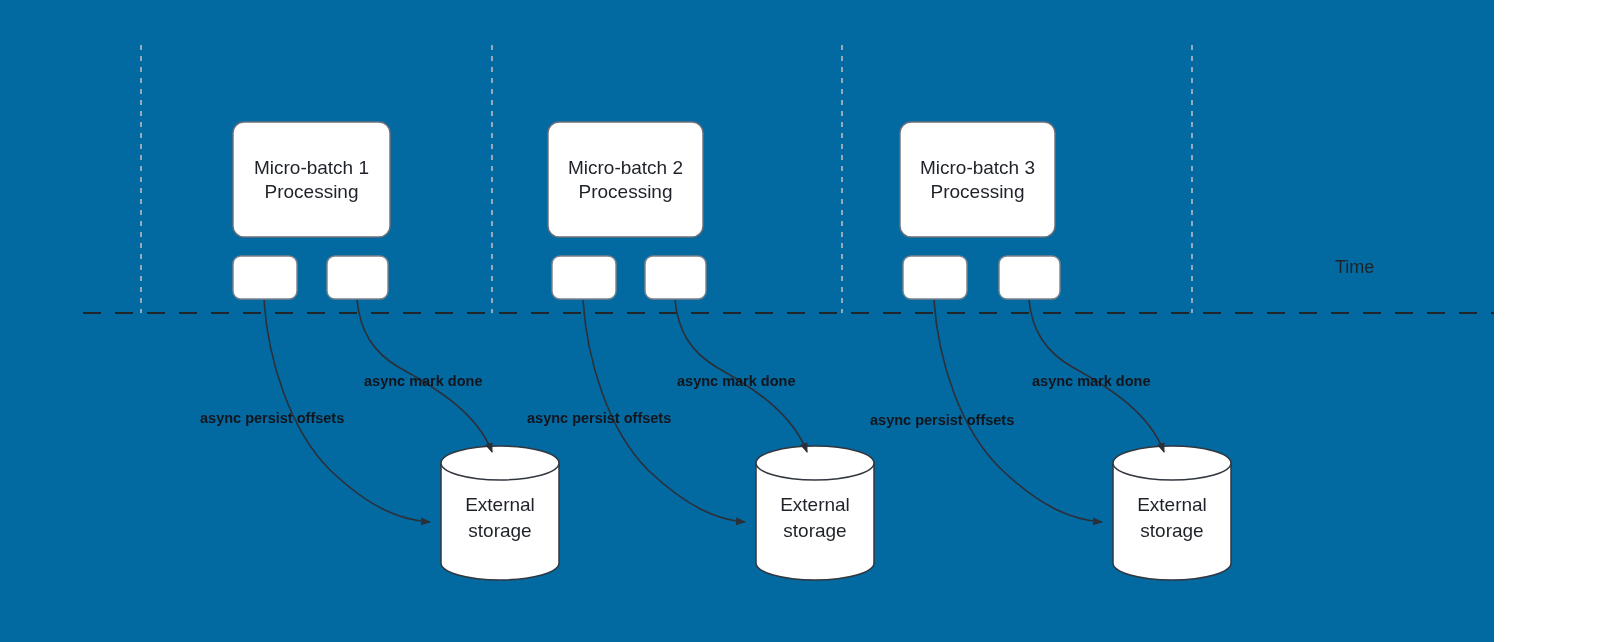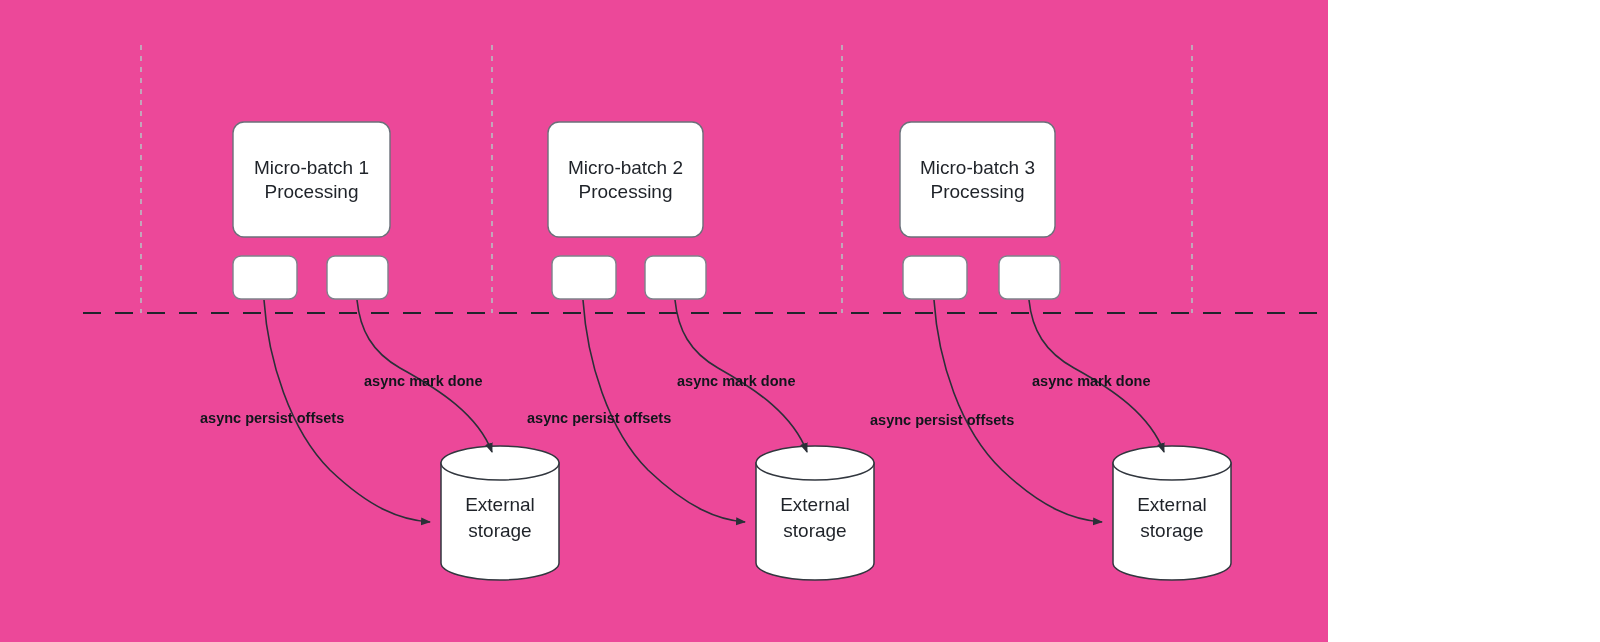--- a/index.html
+++ b/index.html
@@ -5,23 +5,23 @@
   html, body {
     margin: 0;
     padding: 0;
     background: #ffffff;
   }
   body {
     font-family: "Liberation Sans", sans-serif;
   }
   #canvas {
     position: relative;
-    width: 1328px;
+    width: 1494px;
     height: 642px;
-    background: #ec4899;
+    background: #0369a1;
     overflow: hidden;
   }
   #diagram-svg {
     position: absolute;
     left: 0;
     top: 0;
     width: 1600px;
     height: 642px;
   }
   .node-label {

